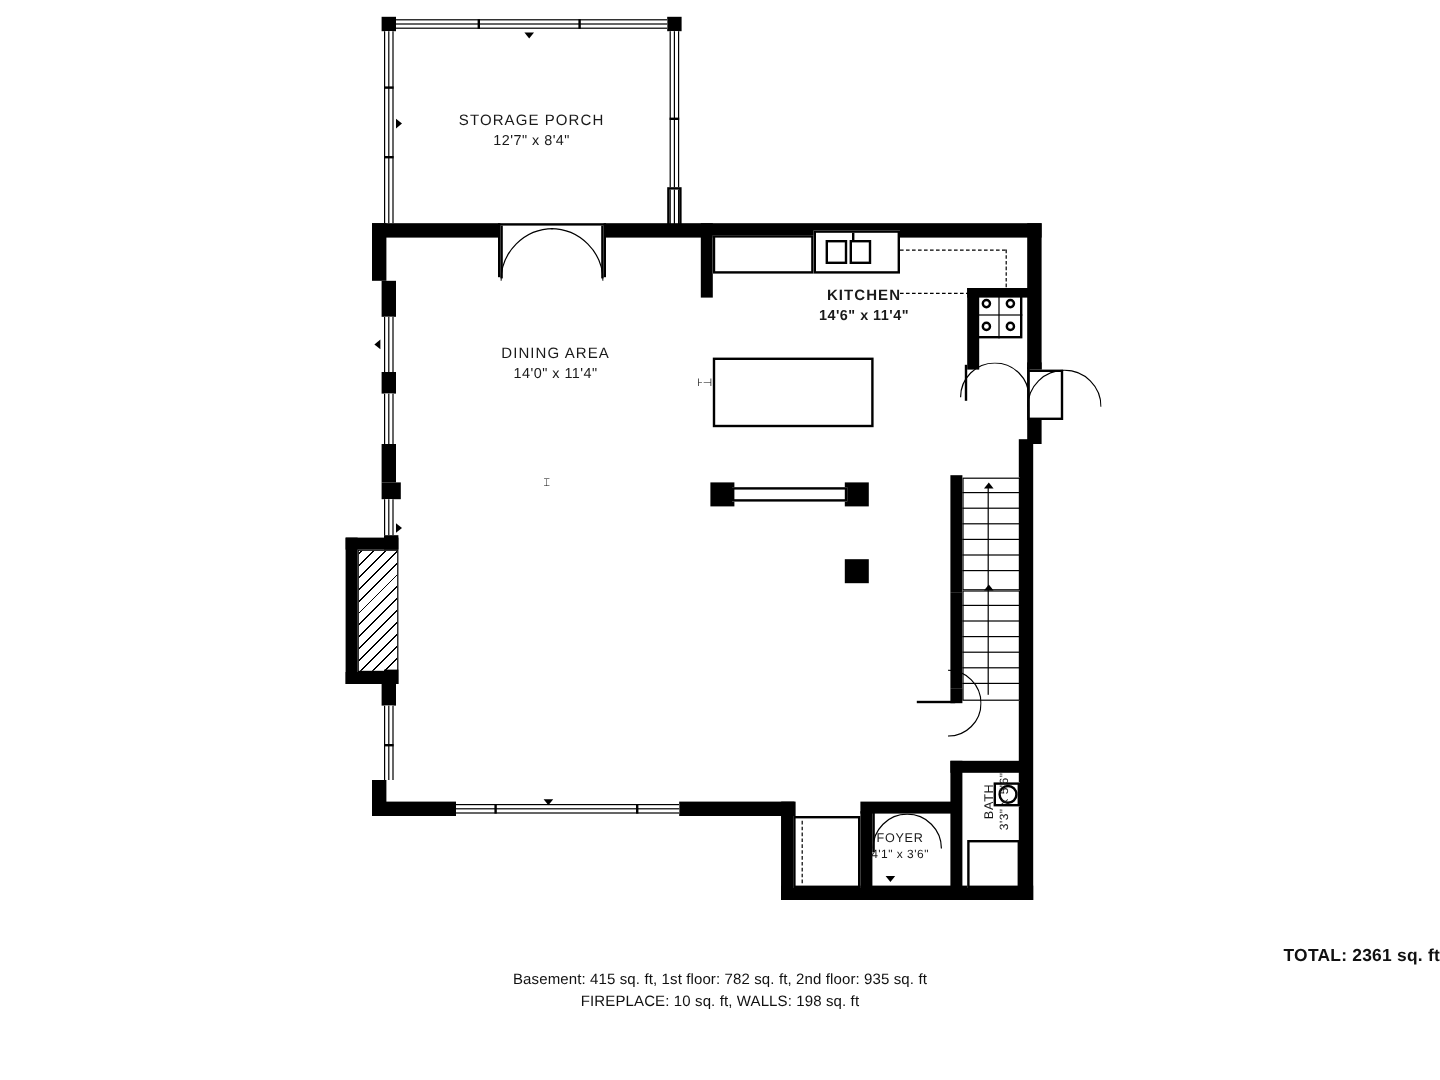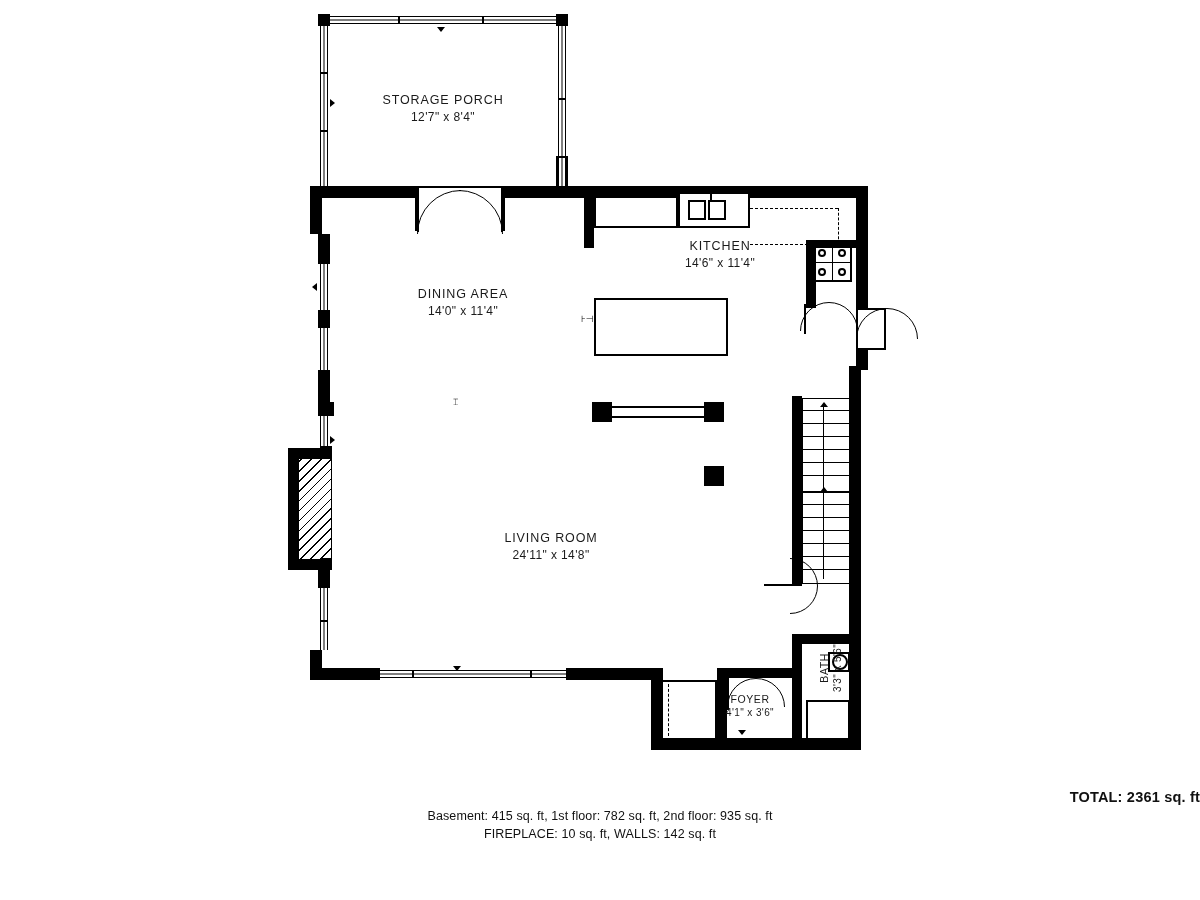--- a/index.html
+++ b/index.html
@@ -286,21 +286,21 @@
   <div class="hollow" style="left:812px; top:244px; width:40px; height:38px;"></div>
   <div class="thinline" style="left:812px; top:262px; width:40px; height:1.2px;"></div>
   <div class="thinline" style="left:832px; top:244px; width:1.2px; height:38px;"></div>
   <div class="hollow" style="left:818px; top:249px; width:8px; height:8px; border-radius:50%;"></div>
   <div class="hollow" style="left:838px; top:249px; width:8px; height:8px; border-radius:50%;"></div>
   <div class="hollow" style="left:818px; top:268px; width:8px; height:8px; border-radius:50%;"></div>
   <div class="hollow" style="left:838px; top:268px; width:8px; height:8px; border-radius:50%;"></div>
   <div class="wall" style="left:806px; top:240px; width:10px; height:68px;"></div>
   <div class="wall" style="left:806px; top:240px; width:52px; height:8px;"></div>
 
-  <div class="label" style="left:630px; top:238px; width:180px;">
+  <div class="label" style="left:630px; top:238px; width:180px;font-weight:bold;">
     <span class="name">KITCHEN</span>
     <span class="dim">14'6" x 11'4"</span>
   </div>
 
   <div class="wall" style="left:856px; top:302px; width:12px; height:8px;"></div>
   <div class="hollow" style="left:856px; top:308px; width:30px; height:42px;"></div>
   <div class="arc" style="left:856px; top:308px; width:62px; height:62px; clip-path: polygon(0 0, 100% 0, 100% 50%, 0 50%);"></div>
   <div class="thinline" style="left:856px; top:306px; width:2px; height:44px;"></div>
   <div class="arc" style="left:800px; top:302px; width:58px; height:58px; clip-path: polygon(0 0, 100% 0, 100% 50%, 0 50%);"></div>
   <div class="thinline" style="left:804px; top:304px; width:2px; height:30px;"></div>
@@ -361,24 +361,20 @@
 
   <div class="hollow" style="left:594px; top:298px; width:134px; height:58px;"></div>
   <div class="marker-x" style="left:581px; top:315px;">⊦⊣</div>
   <div class="marker-x" style="left:453px; top:398px;">⌶</div>
 
   <div class="wall" style="left:592px; top:402px; width:20px; height:20px;"></div>
   <div class="wall" style="left:704px; top:402px; width:20px; height:20px;"></div>
   <div class="hollow" style="left:610px; top:406px; width:96px; height:12px;"></div>
   <div class="wall" style="left:704px; top:466px; width:20px; height:20px;"></div>
 
-  <div class="label" style="left:456px; top:530px; width:190px;">
-    <span class="name">LIVING ROOM</span>
-    <span class="dim">24'11" x 14'8"</span>
-  </div>
 
   <div id="footer" style="top:789px;">
     <div class="total">TOTAL: 2361 sq. ft</div>
     <div class="line">Basement: 415 sq. ft, 1st floor: 782 sq. ft, 2nd floor: 935 sq. ft</div>
-    <div class="line">FIREPLACE: 10 sq. ft, WALLS: 142 sq. ft</div>
+    <div class="line">FIREPLACE: 10 sq. ft, WALLS: 198 sq. ft</div>
   </div>
 
 </div>
 
 </body></html>

